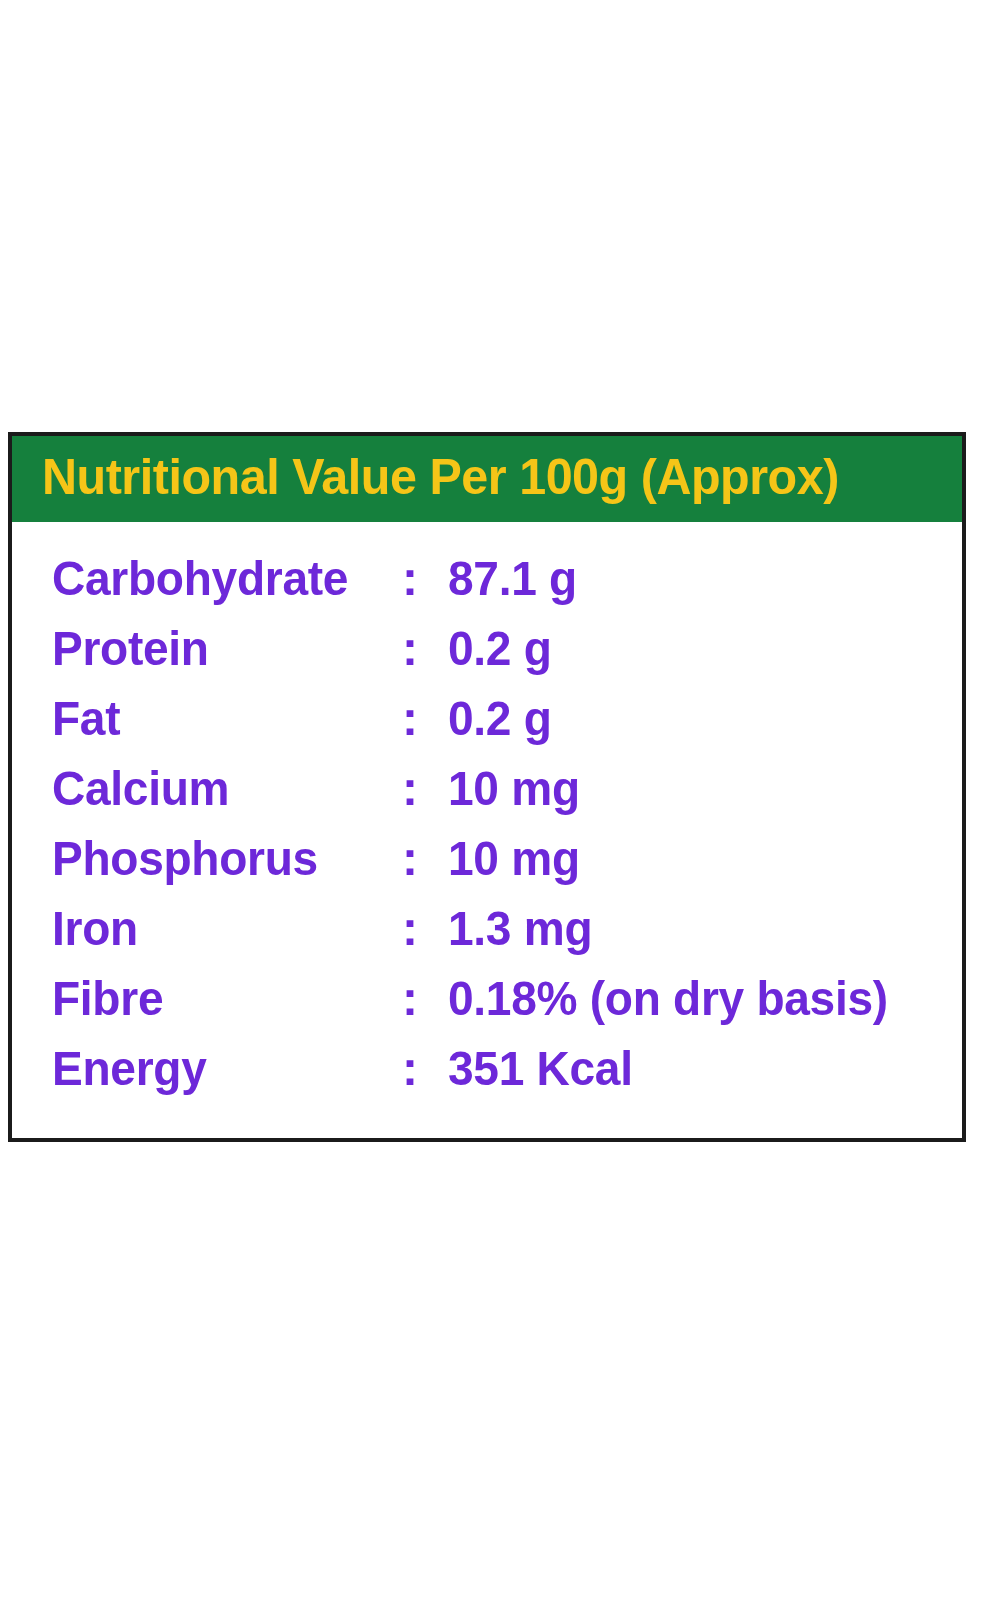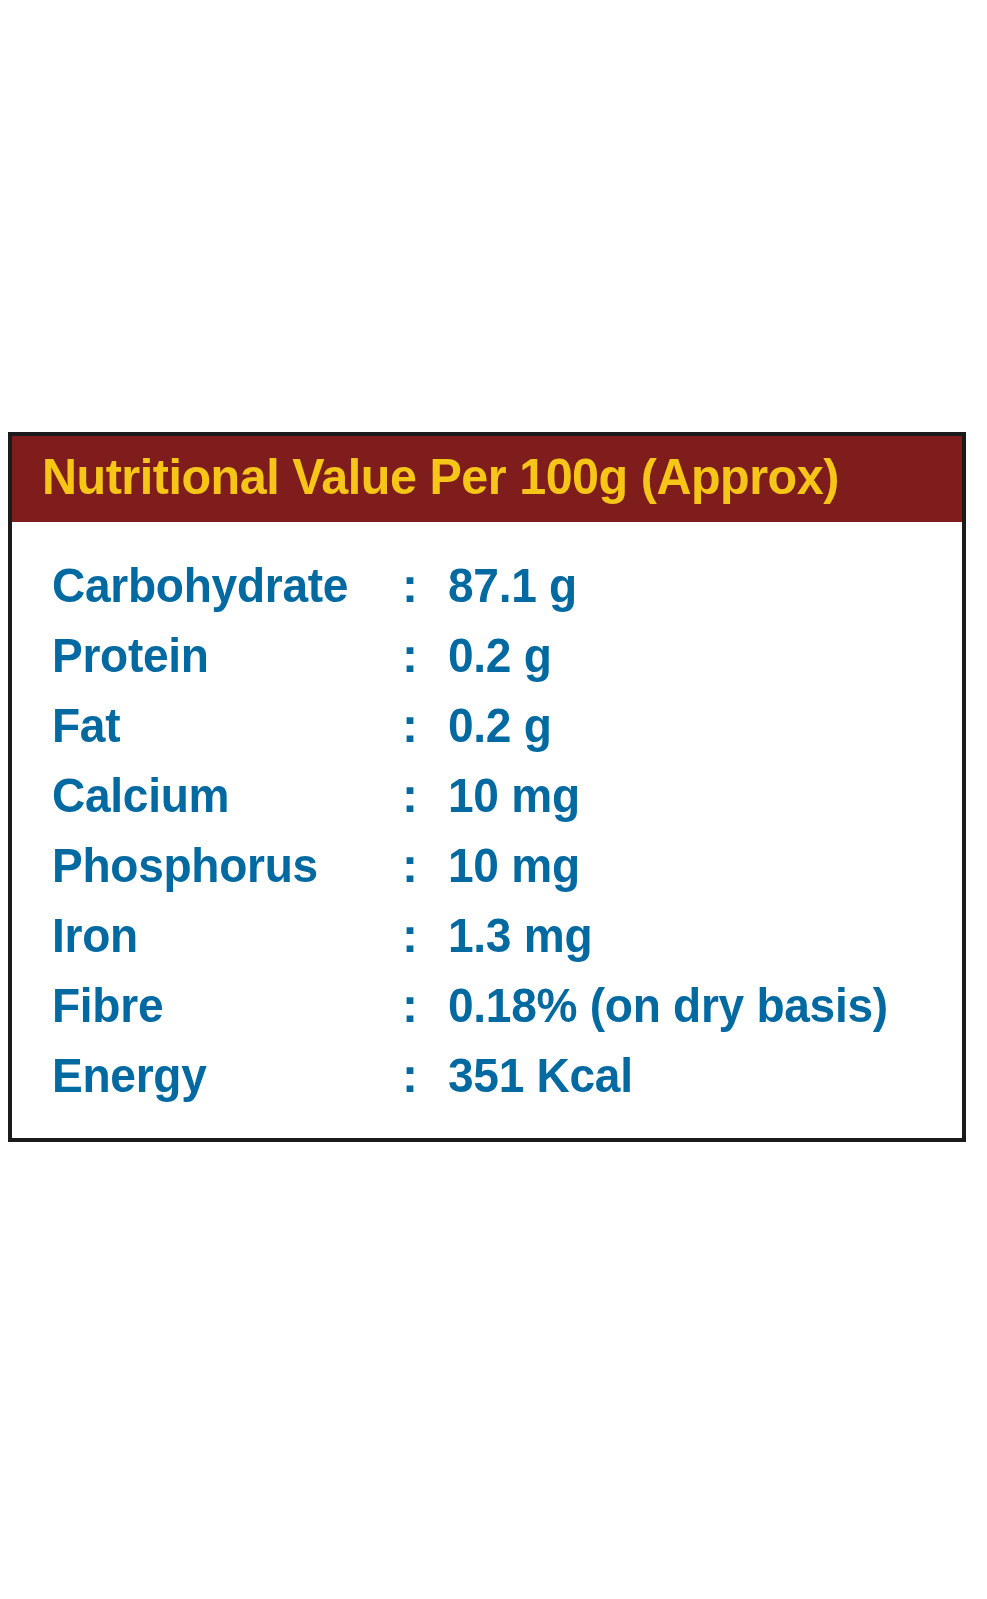--- a/index.html
+++ b/index.html
@@ -19,21 +19,21 @@
     position: absolute;
     left: 8px;
     top: 432px;
     width: 958px;
     background: #ffffff;
     border: 4px solid #1b1b1b;
     box-sizing: border-box;
   }
 
   .label-header {
-    background: #7f1d1d;
+    background: #15803d;
     padding: 12px 0 16px 30px;
   }
 
   .label-header-title {
     color: #f5c518;
     font-family: "Liberation Sans", sans-serif;
     font-weight: bold;
     font-size: 50px;
     line-height: 58px;
     letter-spacing: -0.5px;
@@ -41,23 +41,23 @@
     transform-origin: left center;
     white-space: nowrap;
   }
 
   .nutrition-table {
     padding: 22px 0 34px 40px;
   }
 
   .nutrition-row {
     display: flex;
-    align-items: flex-end;
+    align-items: center;
     height: 70px;
-    color: #0369a1;
+    color: #6d28d9;
   }
 
   .nutrient-name {
     width: 350px;
     font-size: 48px;
     line-height: 56px;
     font-weight: bold;
     letter-spacing: -0.3px;
     transform: scaleX(0.96);
     transform-origin: left center;

